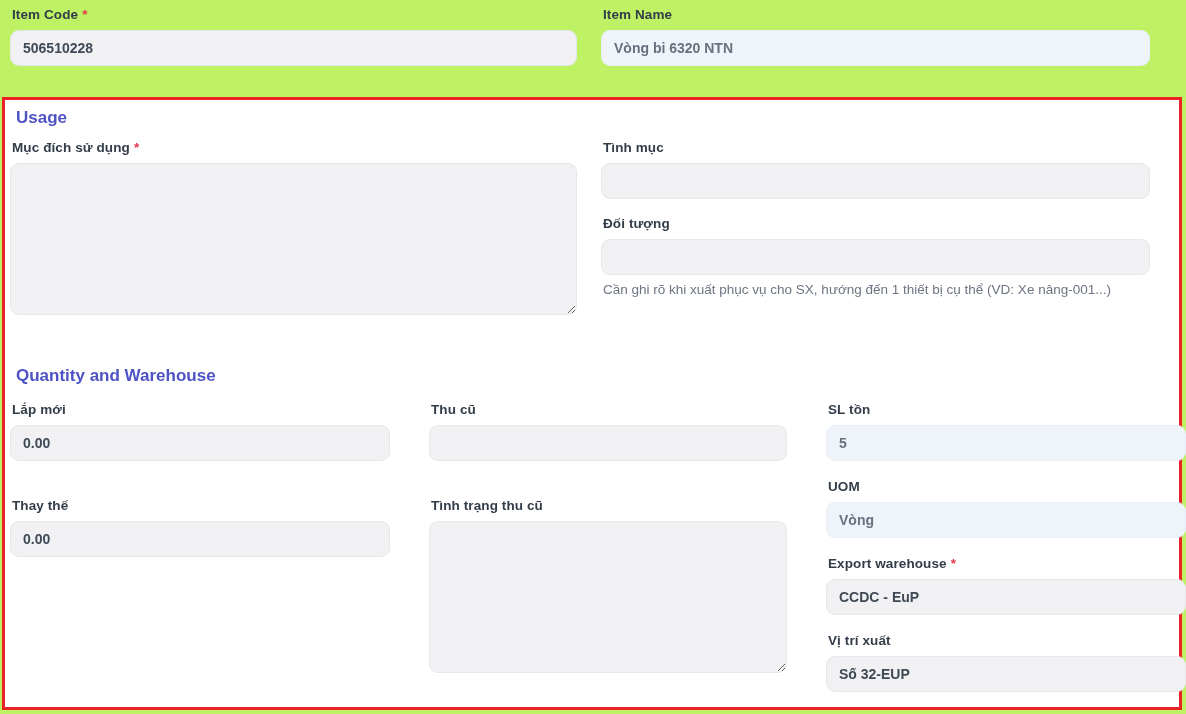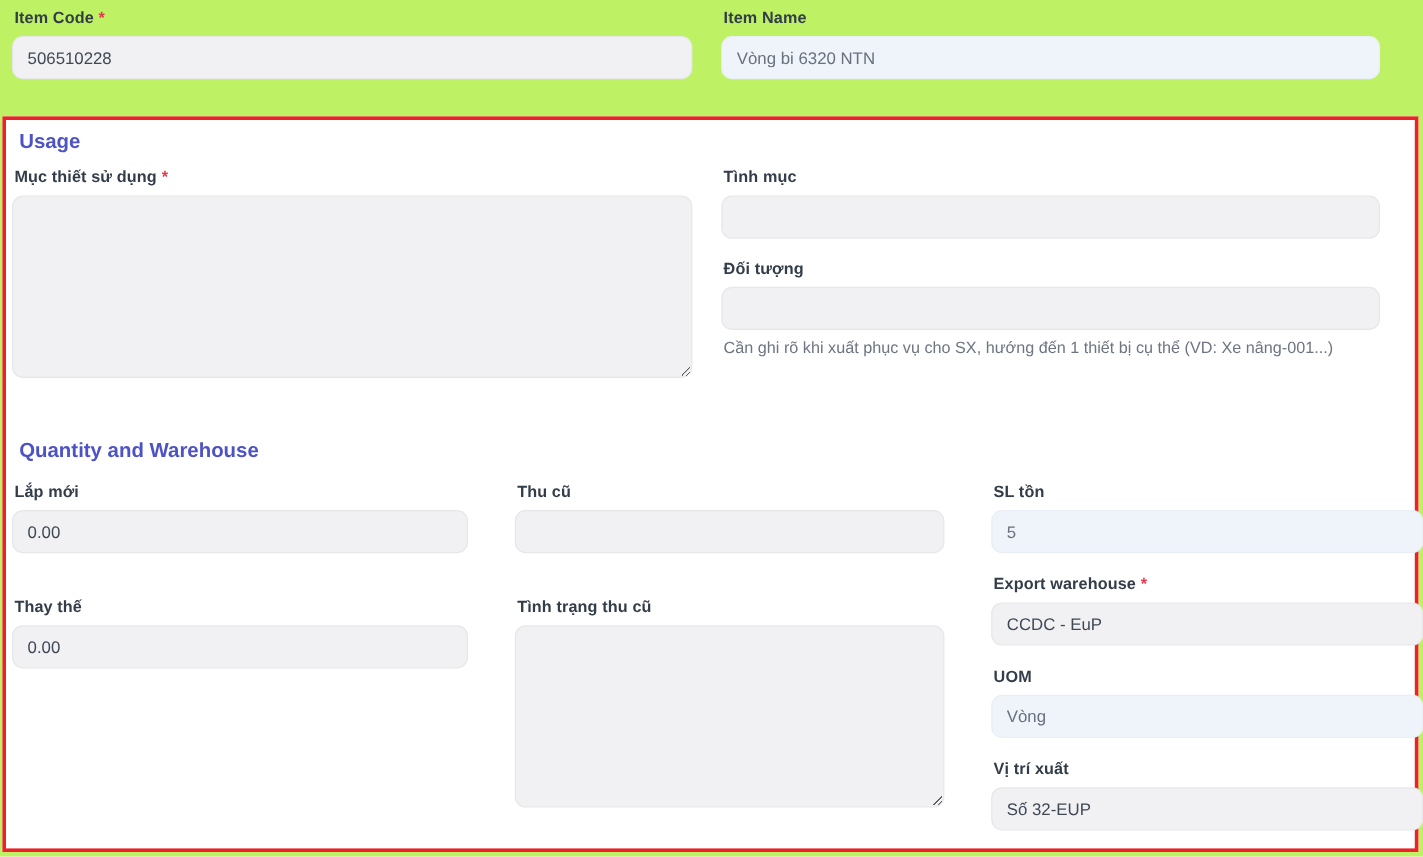--- a/index.html
+++ b/index.html
@@ -11,20 +11,21 @@
     display:block; font-size:13.5px; font-weight:700; color:#333d49;
     letter-spacing:.1px; margin-left:2px; line-height:17px;
   }
   .req { color:#e8374a; margin-left:4px; font-weight:700; }
   .input {
     display:block; box-sizing:border-box; width:100%; height:36px;
     margin-top:7px; padding:0 12px; border-radius:9px;
     border:1px solid #e7e7e9; background:#f1f1f3;
     font-size:14px; color:#3f4956; font-family:"Liberation Sans", sans-serif;
     outline:none;
+    font-weight:bold;
   }
   .input.readonly { background:#eff3fa; border-color:#e9eef7; color:#68717e; }
   textarea.input { height:152px; padding:9px 12px; resize:both; line-height:1.4; }
   textarea.tall { height:152px; }
   .helper { font-size:13.5px; color:#6d7582; line-height:1.5; margin-top:5px; margin-left:2px; }
   .section-title { font-size:17px; font-weight:700; color:#4d53c4; margin:0 0 0 6px; line-height:22px; }
 
   .top-row {
     position:absolute; left:10px; top:6px; width:1140px;
     display:grid; grid-template-columns:567px 549px; column-gap:24px;
@@ -65,21 +66,21 @@
     </div>
   </div>
 
   <div class="highlight-box">
     <div class="box-inner">
 
       <div class="section-title">Usage</div>
 
       <div class="usage-grid">
         <div class="field">
-          <span class="label"><span>Mục thiết sử dụng</span><span class="req">*</span></span>
+          <span class="label"><span>Mục đích sử dụng</span><span class="req">*</span></span>
           <textarea class="input tall" style=""></textarea>
         </div>
 
         <div>
           <div class="field">
             <span class="label">Tình mục</span>
             <input class="input" type="text" value="" style="">
           </div>
           <div class="field f-gap">
             <span class="label">Đối tượng</span>
@@ -112,26 +113,26 @@
           <span class="label">Tình trạng thu cũ</span>
           <textarea class="input tall" style=""></textarea>
         </div>
 
         <div class="col3-stack" style="grid-column:3;grid-row:1 / span 2">
           <div class="field">
             <span class="label">SL tồn</span>
             <input class="input readonly" type="text" readonly="" value="5" style="">
           </div>
           <div class="field">
+            <span class="label">UOM</span>
+            <input class="input readonly" type="text" readonly="" value="Vòng" style="">
+          </div>
+          <div class="field">
             <span class="label"><span>Export warehouse</span><span class="req">*</span></span>
             <input class="input" type="text" value="CCDC - EuP" style="">
-          </div>
-          <div class="field">
-            <span class="label">UOM</span>
-            <input class="input readonly" type="text" readonly="" value="Vòng" style="">
           </div>
           <div class="field">
             <span class="label">Vị trí xuất</span>
             <input class="input" type="text" value="Số 32-EUP" style="">
           </div>
         </div>
 
       </div>
     </div>
   </div>

